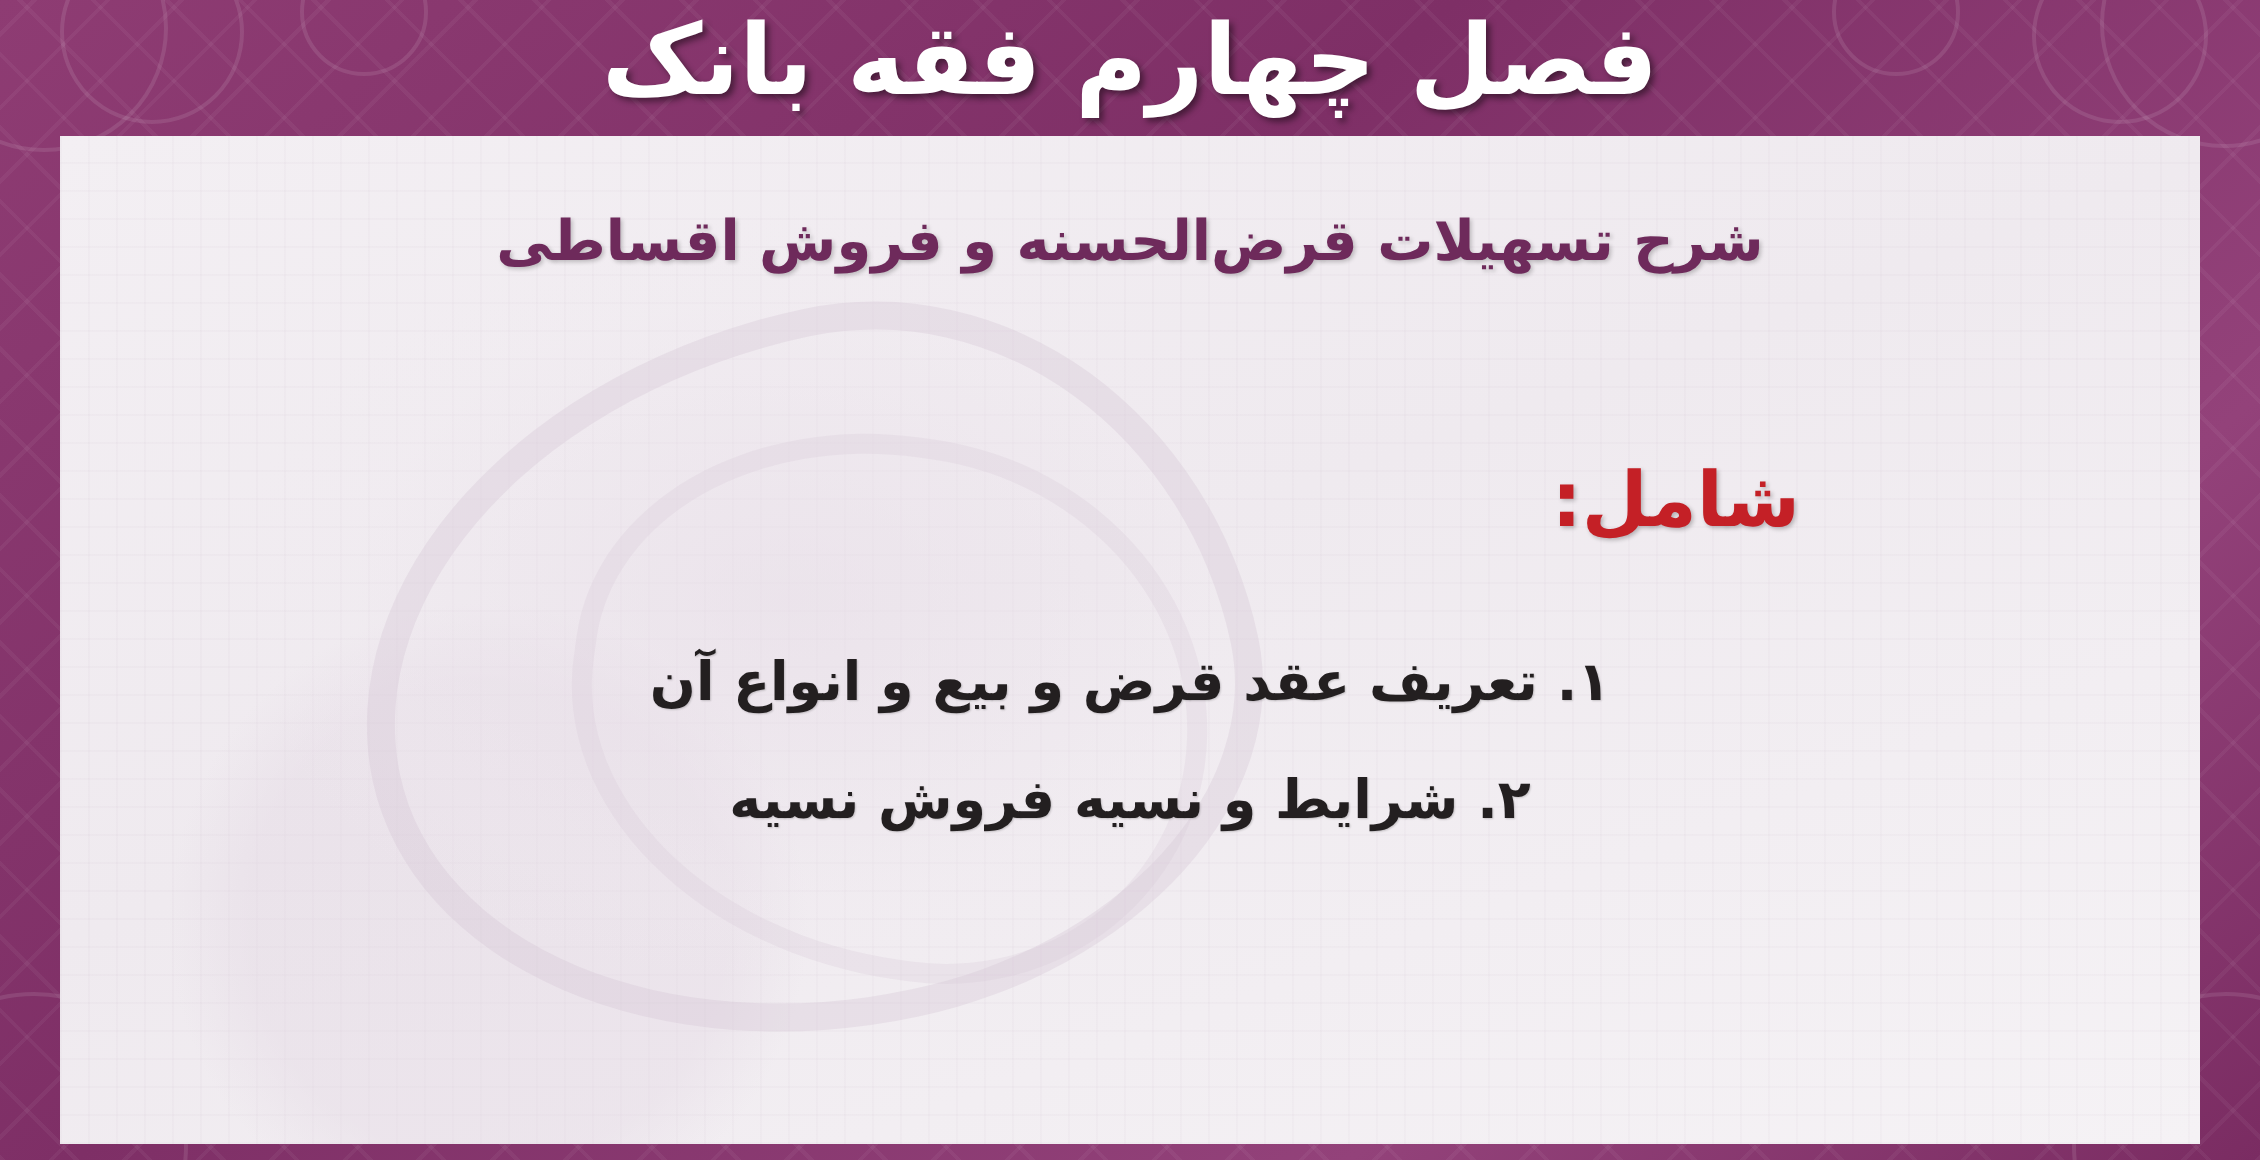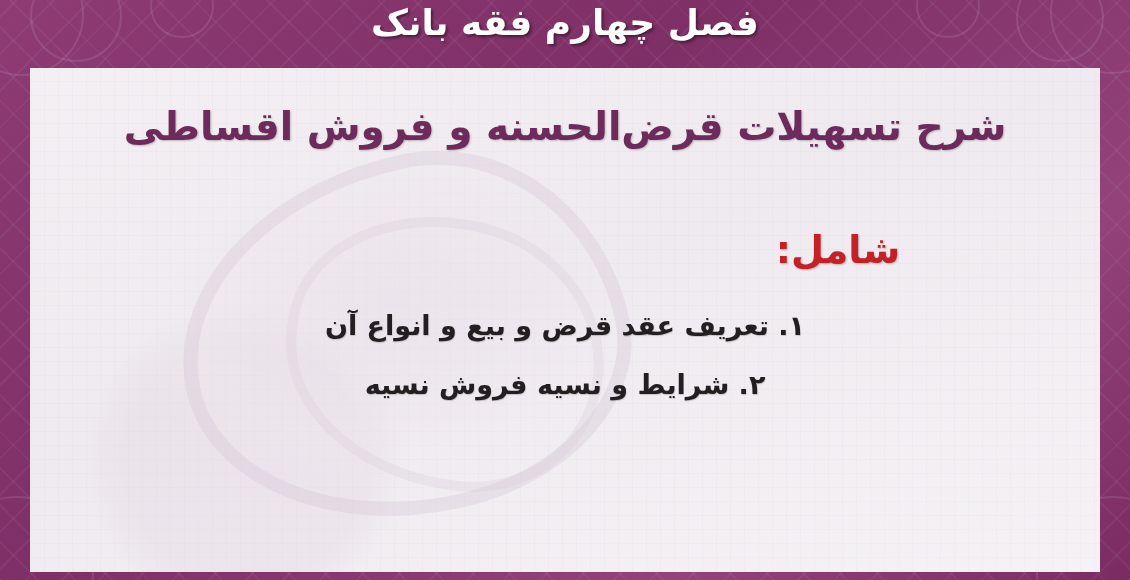--- a/index.html
+++ b/index.html
@@ -44,21 +44,21 @@
   .orn-f { width: 150px; height: 150px; right: -60px; bottom: -70px; }
   .orn-g { width: 60px; height: 60px; left: 150px; top: -26px; }
   .orn-h { width: 60px; height: 60px; right: 150px; top: -26px; }
 
   .slide-title {
     position: absolute;
     top: 2px;
     left: 0;
     right: 0;
     text-align: center;
-    font-size: 36px;
+    font-size: 49px;
     font-weight: bold;
     color: #ffffff;
     letter-spacing: 0px;
     text-shadow: 2px 2px 3px rgba(0,0,0,0.45);
     z-index: 5;
   }
 
   .content-card {
     position: absolute;
     left: 30px;
@@ -97,42 +97,42 @@
     transform: rotate(8deg);
     pointer-events: none;
   }
 
   .card-heading {
     position: absolute;
     top: 36px;
     right: 40px;
     left: 40px;
     text-align: center;
-    font-size: 39px;
+    font-size: 28px;
     font-weight: bold;
     color: #6e2a5b;
     text-shadow: 1px 1px 2px rgba(0,0,0,0.22);
   }
 
   .includes-label {
     position: absolute;
     top: 160px;
     right: 200px;
     font-size: 38px;
     font-weight: bold;
     color: #c42026;
     text-shadow: 1px 1px 2px rgba(0,0,0,0.25);
   }
 
   .item-list {
     position: absolute;
     top: 228px;
     right: 0;
     left: 0;
-    margin: 0;
+    margin: 16px;
     padding: 0;
     list-style: none;
   }
   .item-list li {
     text-align: center;
     font-size: 27px;
     font-weight: bold;
     color: #231f20;
     padding: 14px 0;
     text-shadow: 0.5px 0.5px 1px rgba(0,0,0,0.18);

